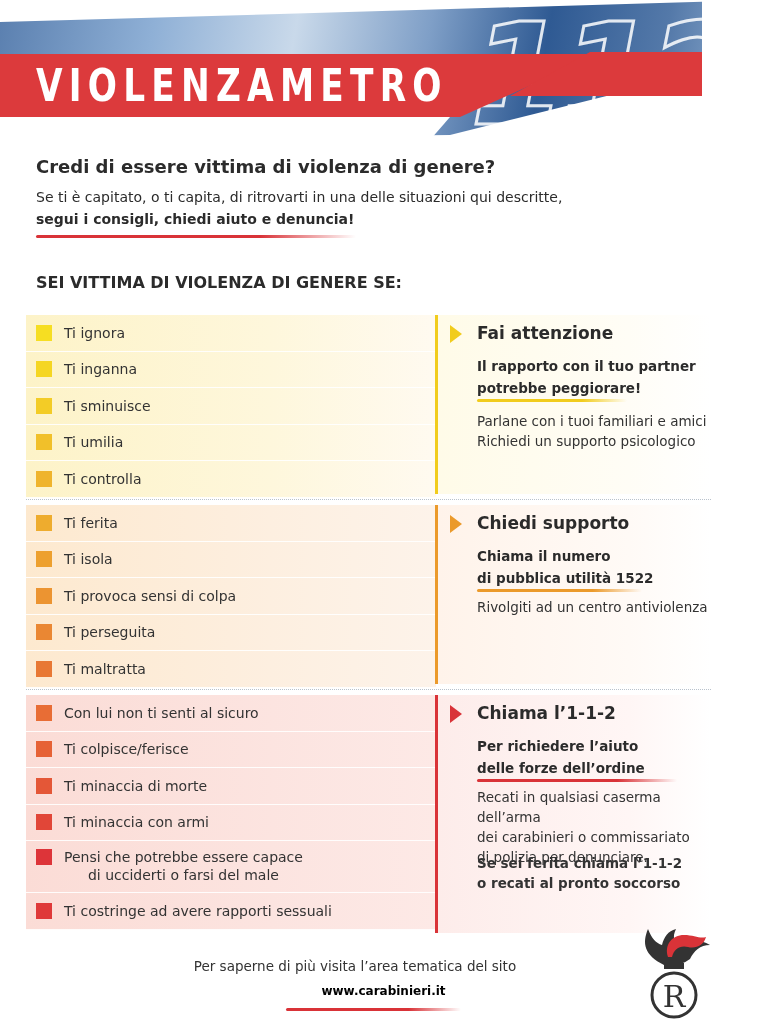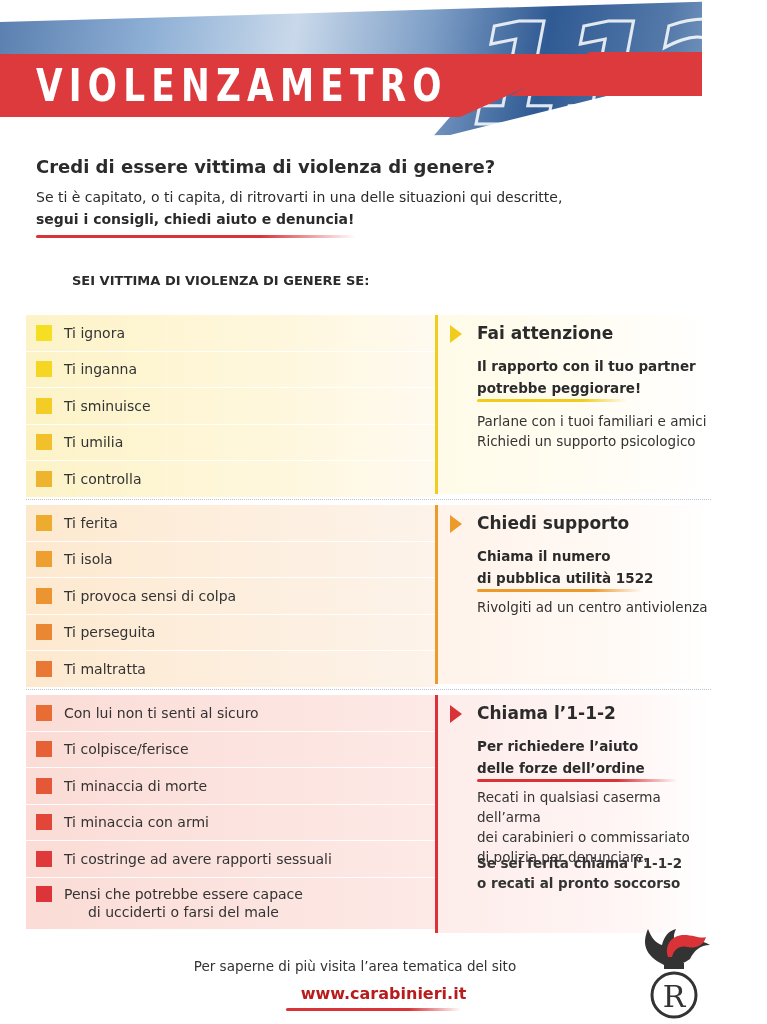--- a/index.html
+++ b/index.html
@@ -22,21 +22,21 @@
 
   
   .intro-q { position: absolute; left: 36px; top: 156px; font-weight: bold; font-size: 18px; color: #2b2b2b; }
   .intro-t1 { position: absolute; left: 36px; top: 189px; font-size: 14px; color: #2b2b2b; }
   .intro-t2 { position: absolute; left: 36px; top: 211px; font-size: 14px; font-weight: bold; color: #2b2b2b; }
   .brush { position: absolute; height: 3px; border-radius: 2px; }
   .brush-red { background: linear-gradient(90deg, #d93338 0%, #d93338 70%, rgba(217,51,56,0) 100%); }
   .brush-yellow { background: linear-gradient(90deg, #f1cc1d 0%, #f1cc1d 70%, rgba(241,204,29,0) 100%); }
   .brush-orange { background: linear-gradient(90deg, #eb9a2b 0%, #eb9a2b 70%, rgba(235,154,43,0) 100%); }
 
-  .section-title { position: absolute; left: 36px; top: 273px; font-weight: bold; font-size: 13px; color: #2b2b2b; margin-left: 36px; }
+  .section-title { position: absolute; left: 36px; top: 273px; font-weight: bold; font-size: 16px; color: #2b2b2b; }
 
   
   .level { position: absolute; left: 26px; width: 685px; }
   .level .list { position: absolute; left: 0; top: 0; width: 410px; }
   .row { height: 36.5px; display: flex; align-items: center; border-bottom: 1.5px solid rgba(255,255,255,0.9); text-align: center; }
   .row .sq { width: 16px; height: 16px; margin-left: 10px; margin-right: 12px; flex-shrink: 0; }
   .row .lbl { font-size: 14px; color: #333; line-height: 18px; }
   .row.tall { height: 52px; align-items: flex-start; padding-top: 7px; }
   .vbar { position: absolute; left: 409px; top: 0; width: 3px; }
   .advice { position: absolute; left: 412px; top: 0; width: 273px; height: 100%; }
@@ -53,21 +53,21 @@
   .lvl1 .advice { background: linear-gradient(90deg, #fffbe8 0%, #fffdf6 70%, #ffffff 100%); }
   .lvl2 { top: 505px; height: 179px; }
   .lvl2 .list { background: linear-gradient(90deg, #fde9cf 0%, #fdefe0 60%, #fdf3ea 100%); }
   .lvl2 .advice { background: linear-gradient(90deg, #fff3ea 0%, #fffaf6 70%, #ffffff 100%); }
   .lvl3 { top: 695px; height: 238px; }
   .lvl3 .list { background: linear-gradient(90deg, #fbdcd6 0%, #fce4e0 60%, #fde9e6 100%); }
   .lvl3 .advice { background: linear-gradient(90deg, #fdecea 0%, #fff6f5 70%, #ffffff 100%); }
 
   
   .footer-t { position: absolute; left: 0; width: 740px; top: 958px; text-align: center; font-size: 13.5px; color: #333; padding-right: 30px; }
-  .footer-link { position: absolute; left: 0; width: 767px; top: 984px; text-align: center; font-size: 16px; font-weight: bold; color: #b91c1c; text-decoration: none; }
+  .footer-link { position: absolute; left: 0; width: 767px; top: 984px; text-align: center; font-size: 12px; font-weight: bold; color: #000000; text-decoration: none; }
   .logo { position: absolute; left: 634px; top: 925px; width: 80px; height: 99px; }
 </style>
 </head>
 <body>
 
 <div class="header">
   <div class="photo"></div>
   <div class="num112">112</div>
   <div class="white-cut"></div>
   <div class="red-band"></div>
@@ -172,30 +172,30 @@
         <span class="lbl">Ti colpisce/ferisce</span>
       </div>
     <div class="row">
         <span class="sq" style="background:#e45737"></span>
         <span class="lbl">Ti minaccia di morte</span>
       </div>
     <div class="row">
         <span class="sq" style="background:#e14638"></span>
         <span class="lbl">Ti minaccia con armi</span>
       </div>
-    <div class="row">
-        <span class="sq" style="background:#df3939"></span>
-        <span class="lbl">Ti costringe ad avere rapporti sessuali</span>
-      </div>
     <div class="row tall">
         <span class="sq" style="background:#dd3439; margin-top:1px;"></span>
         <span class="lbl">
           <span style="display:block">Pensi che potrebbe essere capace</span>
           <span style="display:block">di ucciderti o farsi del male</span>
         </span>
+      </div>
+    <div class="row">
+        <span class="sq" style="background:#df3939"></span>
+        <span class="lbl">Ti costringe ad avere rapporti sessuali</span>
       </div>
   </div>
   <div class="vbar" style="height:238px; background:#d93338;"></div>
   <div class="advice">
     <div class="tri" style="border-left-color:#d93338;"></div>
     <div class="head">Chiama l’1-1-2</div>
     <div class="sub">
       <div class="sub-normal" style="font-weight:bold">Per richiedere l’aiuto</div>
       <div>delle forze dell’ordine</div>
     </div>

